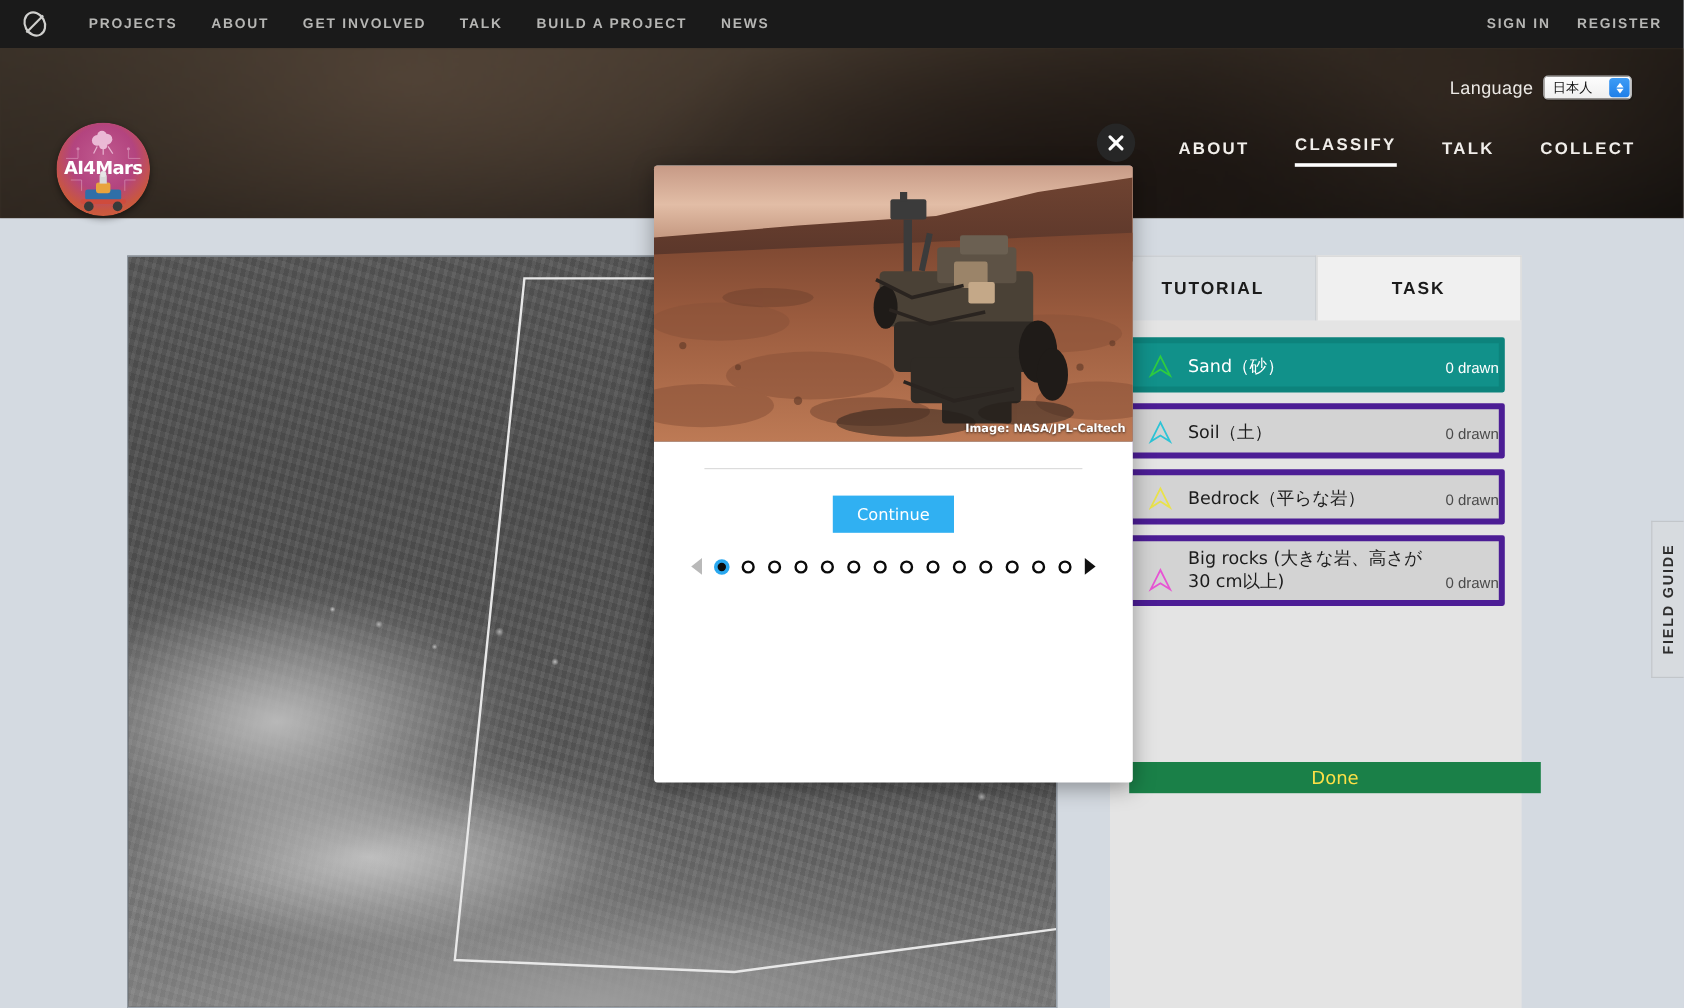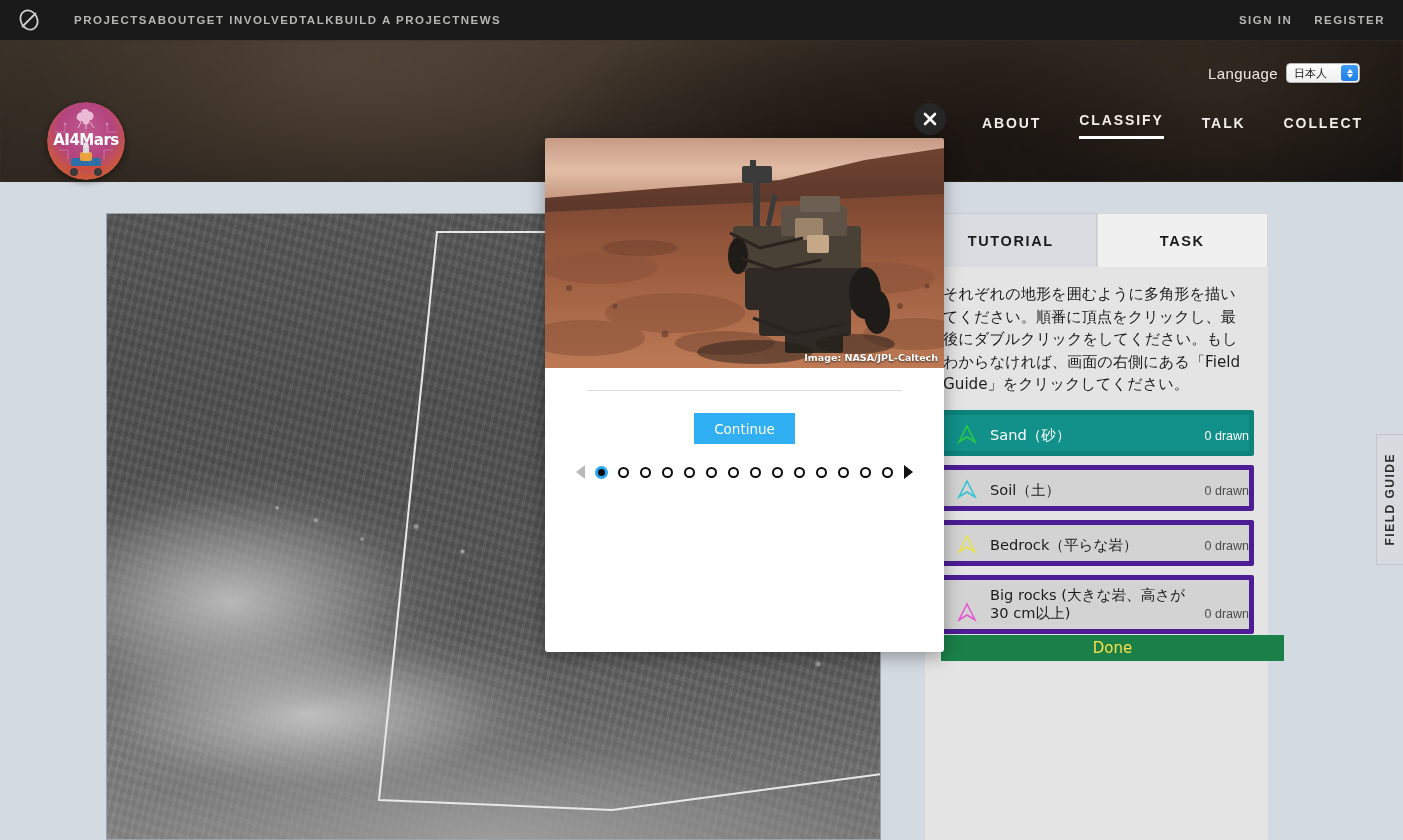--- a/index.html
+++ b/index.html
@@ -15,21 +15,21 @@
     position: absolute; top: 0; left: 0;
     width: 1403px; height: 40px;
     background: #1a1a1a;
     display: flex; align-items: center;
     z-index: 40;
   }
   .zoo-logo {
     margin-left: 16px; width: 26px; height: 26px;
     display: flex; align-items: center; justify-content: center;
   }
-  .zoo-nav { display: flex; align-items: center; margin-left: 32px; }
+  .zoo-nav { display: flex; align-items: center; margin-left: 32px; gap: 28px; }
   .zoo-nav a, .zoo-right a {
     color: #b6b6b4; font-size: 11.5px; letter-spacing: 1.5px;
     font-weight: bold; text-decoration: none; white-space: nowrap;
   }
   .zoo-right { position: absolute; right: 18px; display: flex; gap: 22px; align-items: flex-start; }
 
   
   .hero {
     position: absolute; top: 40px; left: 0;
     width: 1403px; height: 142px;
@@ -371,23 +371,20 @@
       <polygon points="330,18 775,18 775,560 505,596 272,586" fill="none" stroke="#e8e8e8" stroke-width="2"></polygon>
     </svg>
   </div>
 
   <div class="panel">
     <div class="tabs">
       <div class="tab inactive">TUTORIAL</div>
       <div class="tab active">TASK</div>
     </div>
 
-    <div class="task-body">
-      <div class="task-text">それぞれの地形を囲むように多角形を描いてください。順番に頂点をクリックし、最後にダブルクリックをしてください。もしわからなければ、画面の右側にある「Field Guide」をクリックしてください。</div>
-    </div>
 
     <div class="tool-list">
 
       <div class="tool-row selected">
         <span class="tool-ico">
           <svg width="22" height="22" viewBox="0 0 22 22">
               <polygon points="11,3 19,19 11,14 3,19" fill="none" stroke="#2ecc40" stroke-width="1.5"></polygon>
             </svg>
         </span>
         <span class="tool-label">Sand（砂）</span>

